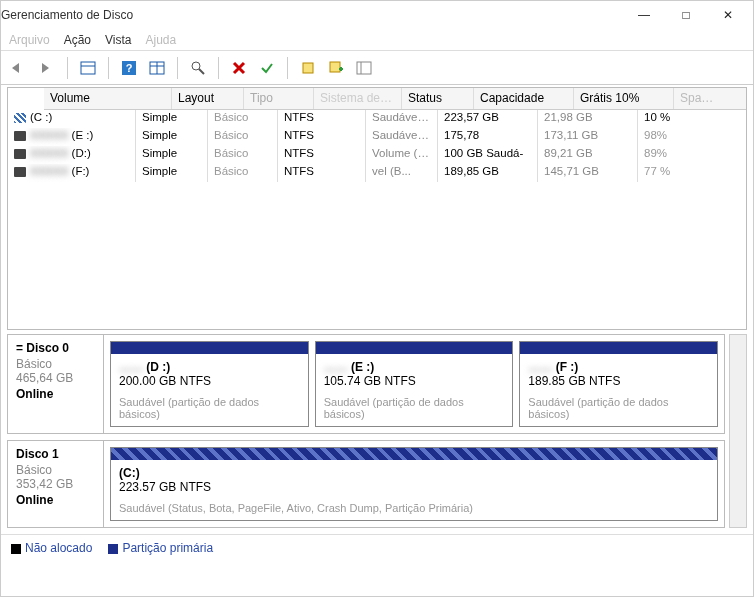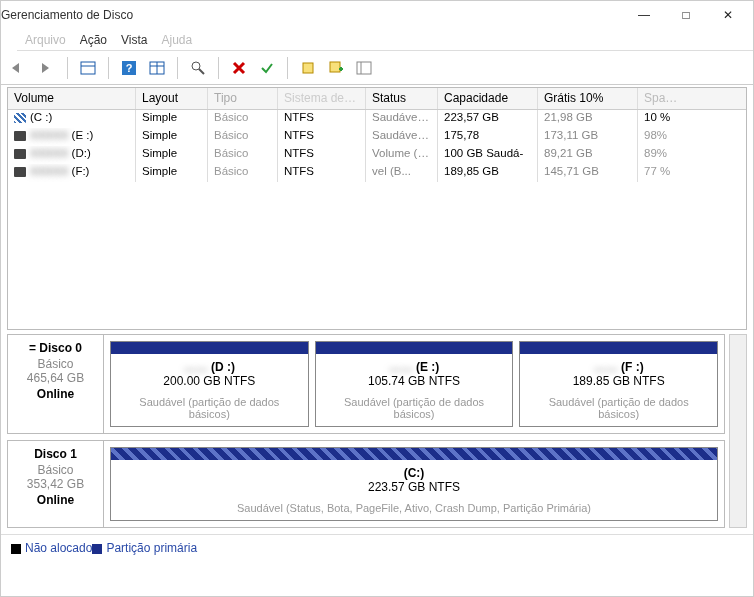--- a/index.html
+++ b/index.html
@@ -1,63 +1,63 @@
 <!DOCTYPE html>
 <html><head>
 <meta charset="utf-8">
 <style>
   * { box-sizing: border-box; margin: 0; padding: 0; }
   body { font-family: "Segoe UI", Tahoma, sans-serif; font-size: 12px; color: #000; background: #fff; width: 754px; height: 597px; overflow: hidden; border: 1px solid #ccc; }
   .title-bar { height: 28px; display: flex; align-items: center; padding: 0 4px 0 0; }
   .title-bar .title { flex: 1; font-size: 12px; color: #333; }
   .title-btn { width: 42px; height: 26px; display: flex; align-items: center; justify-content: center; color: #222; font-family: "Segoe UI Symbol", sans-serif; }
-  .menu-bar { height: 22px; display: flex; align-items: center; padding: 0 8px; gap: 14px; font-size: 12px; border-bottom: 1px solid #ddd; margin-left: 16px; }
+  .menu-bar { height: 22px; display: flex; align-items: center; padding: 0 8px; gap: 14px; font-size: 12px; border-bottom: 1px solid #ddd; }
   .menu-item { color: #333; }
   .menu-item.dim { color: #bbb; }
   .toolbar { height: 34px; display: flex; align-items: center; padding: 0 6px; gap: 4px; border-bottom: 1px solid #ccc; }
   .tool-sep { width: 1px; height: 22px; background: #ccc; margin: 0 4px; }
   .tool-btn { width: 24px; height: 24px; display: flex; align-items: center; justify-content: center; }
 
   .volumes { border: 1px solid #bbb; margin: 2px 6px 4px 6px; height: 243px; }
-  .vol-head { display: flex; background: #f5f5f5; border-bottom: 1px solid #ccc; height: 22px; }
+  .vol-head { display: flex; background: #f5f5f5; border-bottom: 1px solid #ccc; height: 22px; margin-left: 36px; }
   .vol-head > div, .vol-row > div { border-right: 1px solid #ddd; padding: 3px 6px; white-space: nowrap; overflow: hidden; text-overflow: ellipsis; }
   .vol-head > div:last-child, .vol-row > div:last-child { border-right: none; }
   .vol-row { display: flex; height: 18px; font-size: 11.5px; }
   .vol-row > div { padding: 1px 6px; }
   .c-vol { width: 128px; }
   .c-lay { width: 72px; }
   .c-typ { width: 70px; }
   .c-fs  { width: 88px; }
   .c-sta { width: 72px; }
   .c-cap { width: 100px; }
   .c-fre { width: 100px; }
   .c-pct { width: 50px; }
   .blur { color: transparent; text-shadow: 0 0 6px rgba(0,0,0,.6); }
   .vol-icon { display: inline-block; width: 12px; height: 10px; background: #444; margin-right: 4px; vertical-align: middle; border-radius: 1px; }
   .vol-icon.c { background: repeating-linear-gradient(45deg,#3a6fb7,#3a6fb7 2px,#fff 2px,#fff 4px); }
 
   .lower { display: flex; margin: 0 6px; gap: 4px; }
   .scroll-col { width: 18px; border: 1px solid #ccc; background: #f0f0f0; }
   .disks { flex: 1; display: flex; flex-direction: column; gap: 6px; }
-  .disk-group { display: flex; border: 1px solid #bbb; text-align: center; }
+  .disk-group { display: flex; border: 1px solid #bbb; }
   .disk-side { width: 96px; padding: 6px 8px; background: #fff; border-right: 1px solid #bbb; }
   .disk-side .dname { font-weight: bold; margin-bottom: 2px; }
   .disk-side .dtype { color: #888; }
   .disk-side .dcap  { color: #888; }
   .disk-side .dstat { margin-top: 2px; font-weight: bold; }
   .disk-body { flex: 1; padding: 6px; display: flex; gap: 6px; }
   .part { flex: 1; border: 1px solid #888; display: flex; flex-direction: column; }
   .part-top { height: 12px; background: #1c2e8a; }
   .part-top.hatch { background: repeating-linear-gradient(45deg,#1c2e8a,#1c2e8a 6px,#5d73c7 6px,#5d73c7 10px); }
   .part-body { padding: 6px 8px; flex: 1; }
   .part-body .pname { font-weight: bold; }
   .part-body .pstat { color: #999; font-size: 11px; margin-top: 8px; }
   .part-body .pname .blur { font-weight: bold; }
 
-  .legend { padding: 6px 10px; font-size: 12px; border-top: 1px solid #ddd; margin-top: 6px; display: flex; align-items: center; }
+  .legend { padding: 6px 10px; font-size: 12px; border-top: 1px solid #ddd; margin-top: 6px; display: flex; gap: 16px; align-items: center; }
   .legend-swatch { width: 10px; height: 10px; display: inline-block; margin-right: 4px; vertical-align: middle; }
   .sw-un { background: #000; }
   .sw-pp { background: #1c2e8a; }
   .legend-text { color: #2a4aa8; }
 </style>
 </head>
 <body>
 
 <div class="title-bar">
   <div class="title">Gerenciamento de Disco</div>

